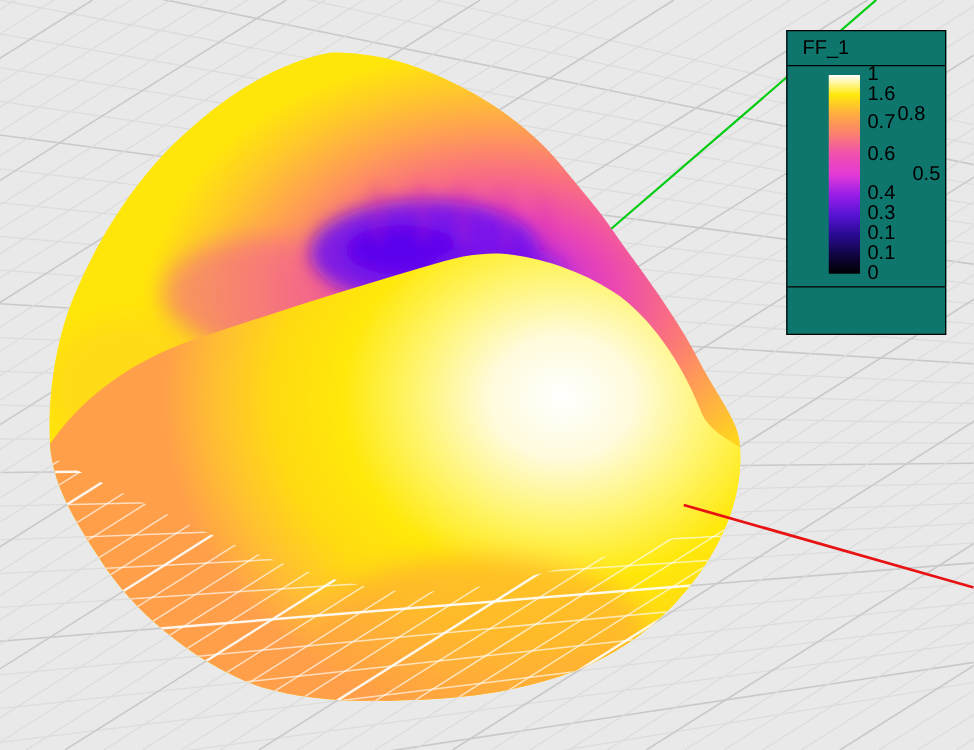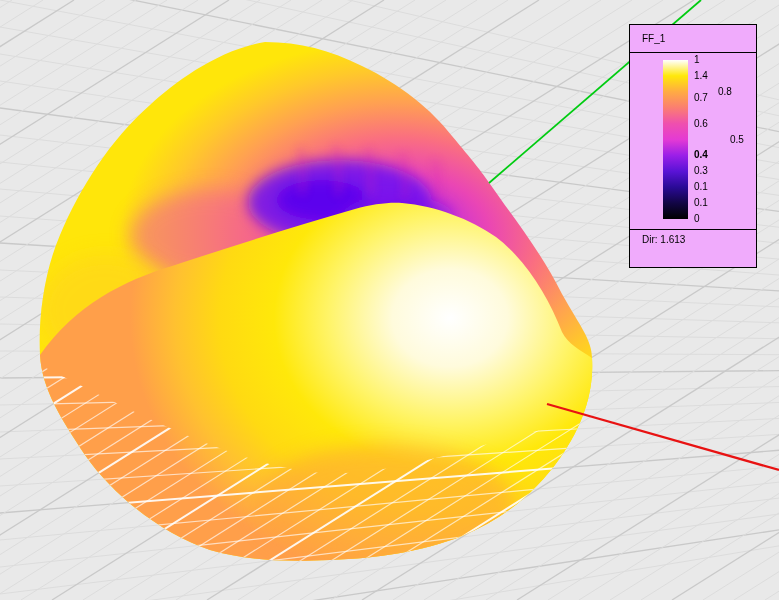--- a/index.html
+++ b/index.html
@@ -3,22 +3,22 @@
 <meta charset="utf-8">
 <style>
   html,body{margin:0;padding:0;background:#e9e9e9;}
   body{width:779px;height:600px;overflow:hidden;font-family:"Liberation Sans",sans-serif;}
   .stage{position:relative;width:779px;height:600px;overflow:hidden;}
   .stage svg{position:absolute;left:0;top:0;}
 
   
   .legend{
     position:absolute;left:629px;top:24px;width:128px;height:244px;
-    box-sizing:border-box;border:1px solid #000;background:#f0abfc;
-    font-size:10px;color:#000;z-index:5;
+    box-sizing:border-box;border:1px solid #000;background:#0f766e;
+    font-size:16px;color:#000;z-index:5;
   }
   .lg-row{box-sizing:border-box;border-bottom:1px solid #000;padding-left:12px;display:flex;align-items:center;}
   .lg-title{height:28px;}
   .lg-type{height:18px;}
   .lg-barsec{position:relative;height:177px;box-sizing:border-box;border-bottom:1px solid #000;}
   .lg-dir{height:19px;border-bottom:none;}
   .cbar{
     position:absolute;left:33px;top:7px;width:25px;height:159px;
   }
   .cticks{position:absolute;left:64px;top:0;width:60px;height:100%;}
@@ -311,27 +311,26 @@
     <line id="axisY" x1="489" y1="183" x2="701" y2="0" stroke="#00cc11" stroke-width="1.8"></line>
     <line id="axisX" x1="547" y1="404" x2="779" y2="470" stroke="#e81212" stroke-width="2.2"></line>
   </svg>
 
   <div class="legend">
     <div class="lg-row lg-title">FF_1</div>
     <div class="lg-barsec">
       <div class="cbar" id="cbar" style="background: linear-gradient(rgb(255, 255, 255) 0%, rgb(255, 232, 10) 10%, rgb(255, 171, 67) 20%, rgb(251, 126, 113) 30%, rgb(239, 79, 174) 40%, rgb(228, 58, 212) 50%, rgb(155, 31, 232) 60%, rgb(90, 19, 214) 70%, rgb(42, 10, 150) 80%, rgb(18, 5, 69) 90%, rgb(0, 0, 0) 100%);"></div>
       <div class="cticks" id="cticks">
           <div class="ctick" style="top: 7px;">1</div>
-          <div class="ctick" style="top: 22.9px;">1.4</div>
+          <div class="ctick" style="top: 22.9px;">1.6</div>
           <div class="ctick" style="top: 38.8px; padding-left: 24px;">0.8</div>
           <div class="ctick" style="top: 45px;">0.7</div>
           <div class="ctick" style="top: 70.6px;">0.6</div>
           <div class="ctick" style="top: 86.5px; padding-left: 36px;">0.5</div>
-          <div class="ctick" style="top: 102.4px; font-weight: bold;">0.4</div>
+          <div class="ctick" style="top: 102.4px;">0.4</div>
           <div class="ctick" style="top: 118.3px;">0.3</div>
           <div class="ctick" style="top: 134.2px;">0.1</div>
           <div class="ctick" style="top: 150.1px;">0.1</div>
           <div class="ctick" style="top: 166px;">0</div>
         </div>
     </div>
-    <div class="lg-row lg-dir">Dir: 1.613</div>
   </div>
 </div>
 
 </body></html>

